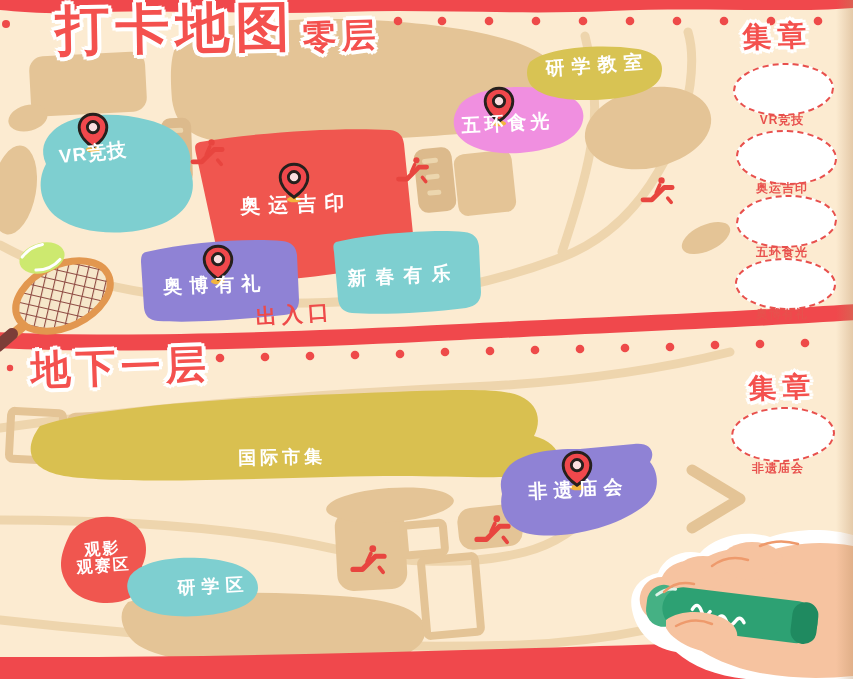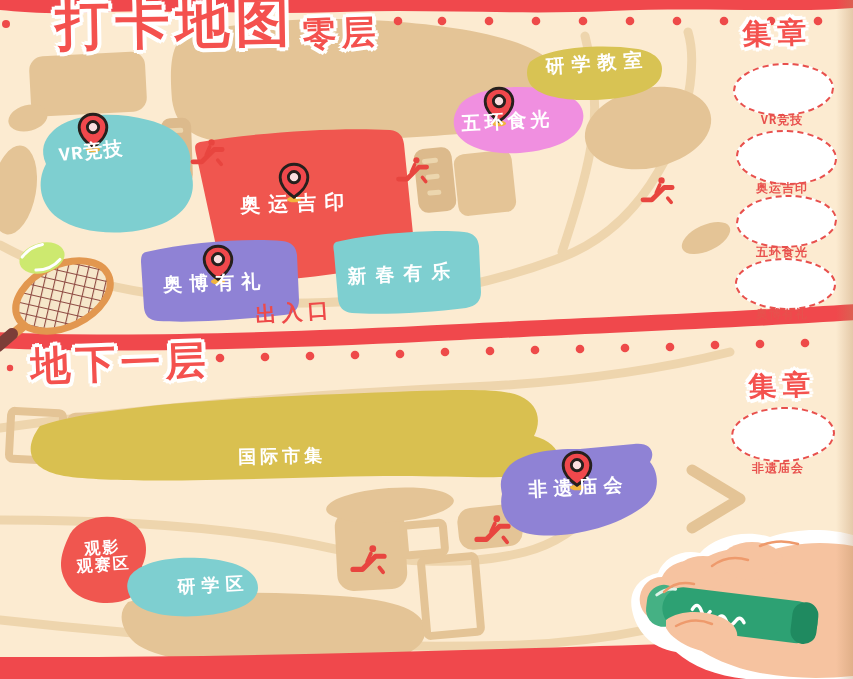--- a/index.html
+++ b/index.html
@@ -1,17 +1,17 @@
 <!DOCTYPE html>
 <html><head>
 <meta charset="utf-8">
 <style>
   html,body{margin:0;padding:0;background:#fcebd1;}
   #stage{position:relative;width:853px;height:679px;overflow:hidden;background:#fcebd1;
-         font-family:Liberation Mono, monospace;}
+         font-family:Liberation Sans, sans-serif;}
   #map-svg{position:absolute;left:0;top:0;z-index:1;}
   .lbl{position:absolute;z-index:3;font-weight:bold;white-space:nowrap;line-height:1.05;
        transform-origin:left top;}
   
   .t-out{--oc:#ee4a49;color:#fff;
     text-shadow:-2px -2px 0 var(--oc),0 -2.5px 0 var(--oc),2px -2px 0 var(--oc),
 romeo               -2.5px 0 0 var(--oc),2.5px 0 0 var(--oc),
                 -2px 2px 0 var(--oc),0 2.5px 0 var(--oc),2px 2px 0 var(--oc);}
   
   .t-red{--oc:#fff;color:#f4514e;

